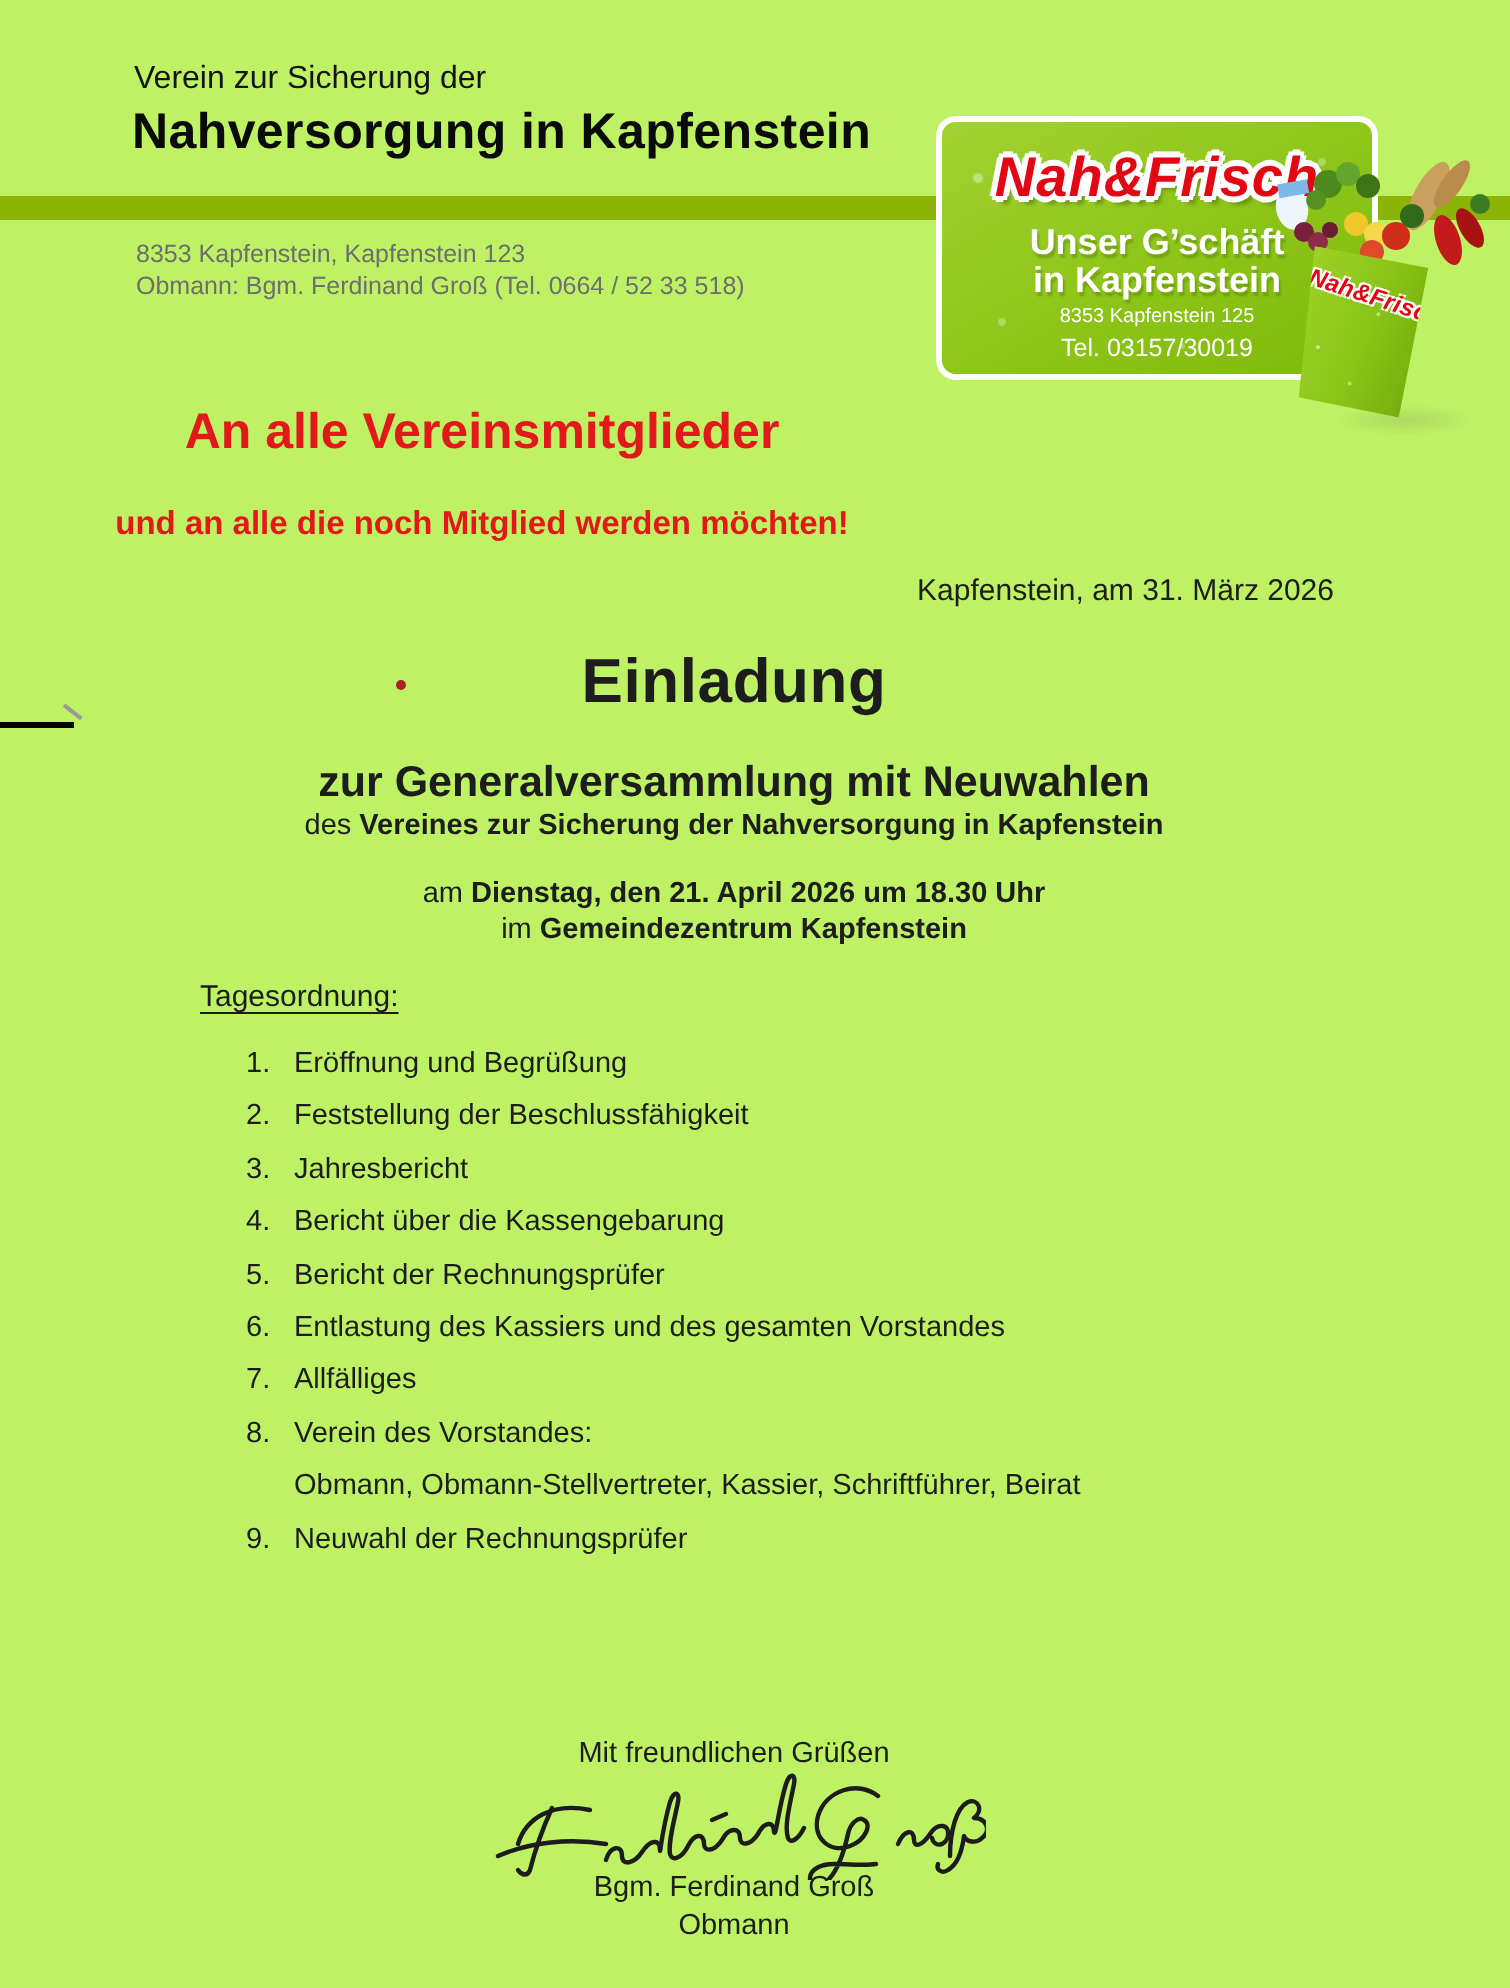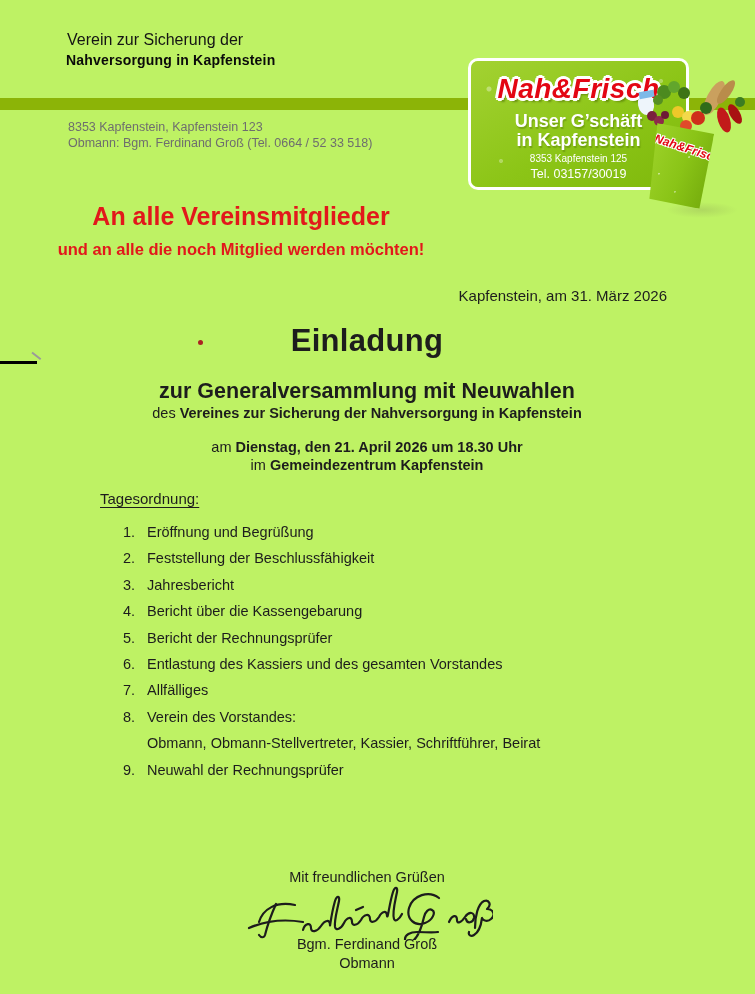--- a/index.html
+++ b/index.html
@@ -3,21 +3,21 @@
 <meta charset="utf-8">
 <style>
   html,body{margin:0;padding:0;background:#fff;}
   .page{
     position:relative;width:755px;height:994px;background:#bef264;overflow:hidden;
     font-family:Liberation Sans, sans-serif;color:#1d1d1d;
   }
   .abs{position:absolute;}
   
   .org-line1{left:67px;top:31px;font-size:16px;color:#141414;}
-  .org-line2{left:66px;top:52px;font-size:14px;font-weight:bold;color:#0a0a0a;letter-spacing:.2px;}
+  .org-line2{left:66px;top:52px;font-size:25px;font-weight:bold;color:#0a0a0a;letter-spacing:.2px;}
   .green-bar{left:0;top:98px;width:755px;height:12px;background:#8cb407;}
   .addr{left:68px;top:120px;font-size:12.5px;line-height:15.5px;color:#6e6e6e;}
   
   .logo-wrap{left:471px;top:58px;width:284px;height:160px;}
   .logo-box{
     position:absolute;left:0;top:3px;width:215px;height:126px;border-radius:7px;
     background:
       radial-gradient(circle 5px at 18px 28px, rgba(255,255,255,.35) 0 40%, transparent 60%),
       radial-gradient(circle 4px at 190px 20px, rgba(255,255,255,.3) 0 40%, transparent 60%),
       radial-gradient(circle 4px at 30px 100px, rgba(255,255,255,.3) 0 40%, transparent 60%),
@@ -53,21 +53,21 @@
     background:radial-gradient(rgba(150,175,90,.38),transparent 70%);}
   .bag-label{
     position:absolute;left:3px;top:14px;width:100%;text-align:center;
     transform:rotate(11deg);
     font-size:12px;font-weight:800;font-style:italic;color:#e30613;letter-spacing:.2px;
     text-shadow:-1px -1px 0 #fff,1px -1px 0 #fff,-1px 1px 0 #fff,1px 1px 0 #fff;
   }
   
   .red-block{left:0;top:201px;width:482px;text-align:center;color:#e2181b;}
   .red-line1{font-size:25px;font-weight:bold;line-height:30px;}
-  .red-line2{font-size:16.5px;font-weight:bold;line-height:20px;margin-top:8px;}
+  .red-line2{font-size:16.5px;font-weight:bold;line-height:20px;margin-top:21px;}
   
   .cline{position:absolute;left:0;width:734px;text-align:center;}
   .dateline{left:0;top:287px;width:667px;text-align:right;font-size:15px;}
   .red-dot{left:198px;top:340px;width:5px;height:5px;border-radius:50%;background:#ab2222;}
   .title{top:323px;font-size:31px;font-weight:bold;letter-spacing:.3px;}
   .sub1{top:379px;font-size:21.5px;font-weight:bold;}
   .sub2{top:405px;font-size:14.5px;}
   .ev1{top:439px;font-size:14.5px;}
   .ev2{top:457px;font-size:14.5px;}
   .pre{white-space:pre;}

